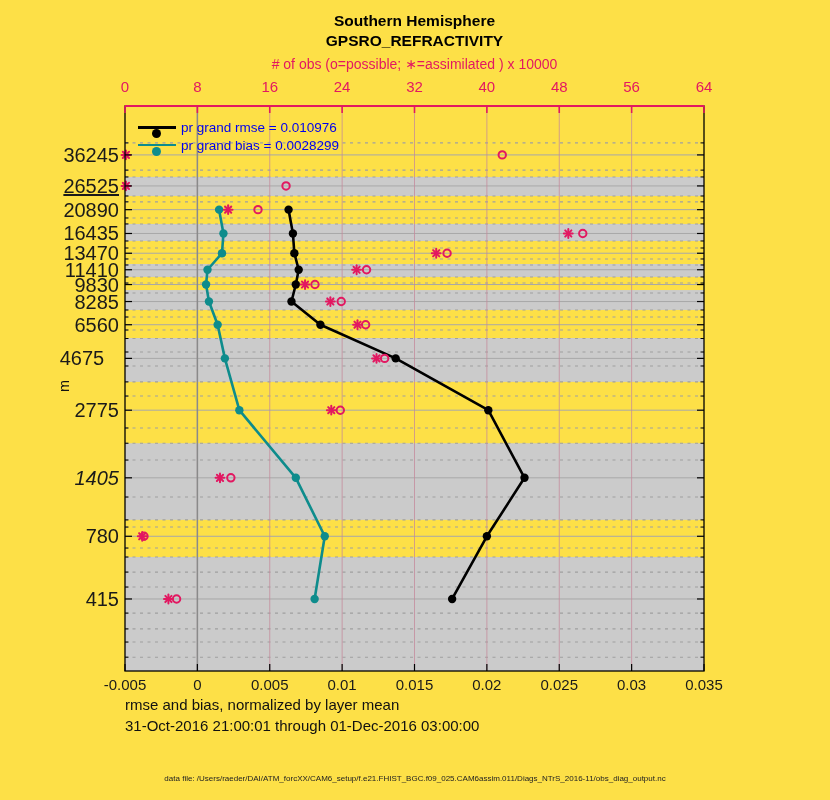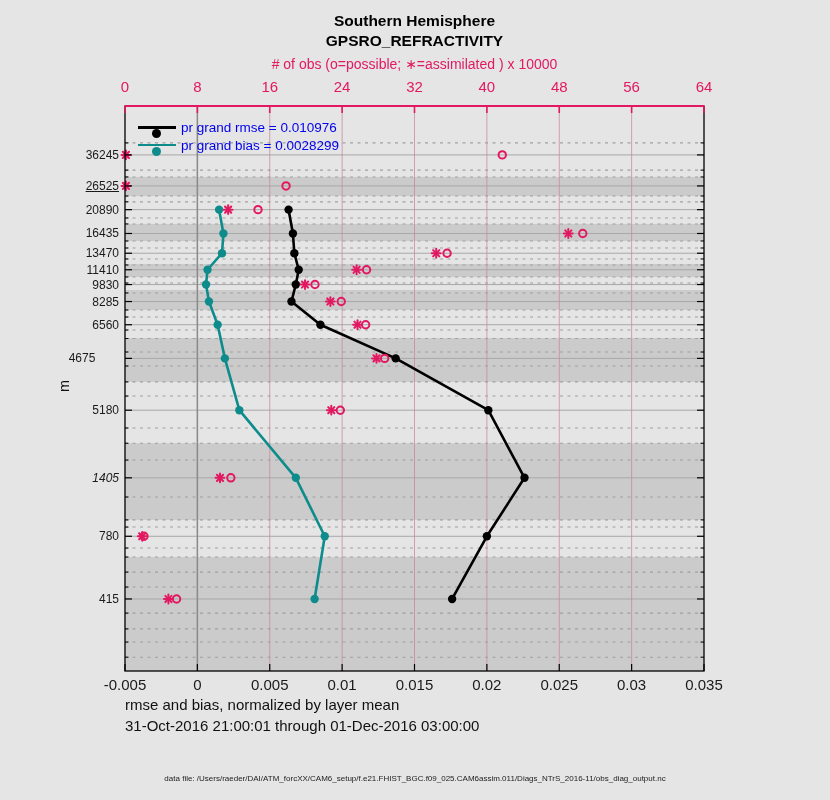--- a/index.html
+++ b/index.html
@@ -1,23 +1,23 @@
 <!DOCTYPE html>
 <html><head>
 <meta charset="utf-8">
 <style>
   html,body{margin:0;padding:0;background:#ffffff;}
-  #stage{position:relative;width:830px;height:800px;background:#e5e5e5;
+  #stage{position:relative;width:830px;height:800px;background:#fde047;
          font-family:"Liberation Sans", sans-serif;overflow:hidden;}
   .abs{position:absolute;}
   .title-line{left:125px;width:579px;text-align:center;font-weight:bold;
               font-size:15.5px;color:#000;}
   #top-axis-label{left:125px;width:579px;text-align:center;font-size:14px;}
   .tick-label{font-size:15px;line-height:16px;}
-  .ylab{text-align:right;color:#1a1a1a;font-size:12px;}
+  .ylab{text-align:right;color:#1a1a1a;font-size:20px;}
   .xlab{text-align:center;color:#1a1a1a;}
   .toplab{text-align:center;}
   #x-axis-label,#date-range-label{left:125px;width:579px;
               font-size:15px;color:#111;}
   #y-axis-label{left:58px;top:378px;font-size:14.5px;color:#111;
               transform:rotate(-90deg);transform-origin:center;}
   #data-file-label{left:0;width:830px;text-align:center;font-size:8px;color:#222;top:774px;}
   .leg-row{height:18px;}
   .leg-line{position:absolute;width:38px;height:2.6px;top:6.2px;left:0;}
   .leg-dot{position:absolute;width:9px;height:9px;border-radius:50%;top:3px;left:14px;}
@@ -340,21 +340,21 @@
       <div class="abs tick-label ylab" style="left: 45px; top: 146.91px; width: 74px;">36245</div>
       <div class="abs tick-label ylab" style="left: 45px; top: 177.928px; width: 74px; text-decoration: underline;">26525</div>
       <div class="abs tick-label ylab" style="left: 45px; top: 201.654px; width: 74px;">20890</div>
       <div class="abs tick-label ylab" style="left: 45px; top: 225.483px; width: 74px;">16435</div>
       <div class="abs tick-label ylab" style="left: 45px; top: 245.249px; width: 74px;">13470</div>
       <div class="abs tick-label ylab" style="left: 45px; top: 261.738px; width: 74px;">11410</div>
       <div class="abs tick-label ylab" style="left: 45px; top: 276.546px; width: 74px;">9830</div>
       <div class="abs tick-label ylab" style="left: 45px; top: 293.534px; width: 74px; text-align: right;">8285</div>
       <div class="abs tick-label ylab" style="left: 45px; top: 316.727px; width: 74px;">6560</div>
       <div class="abs tick-label ylab" style="left: 45px; top: 350.383px; width: 74px; text-align: center;">4675</div>
-      <div class="abs tick-label ylab" style="left: 45px; top: 402.201px; width: 74px;">5180</div>
+      <div class="abs tick-label ylab" style="left: 45px; top: 402.201px; width: 74px;">2775</div>
       <div class="abs tick-label ylab" style="left: 45px; top: 469.818px; width: 74px; font-style: italic;">1405</div>
       <div class="abs tick-label ylab" style="left: 45px; top: 528.285px; width: 74px;">780</div>
       <div class="abs tick-label ylab" style="left: 45px; top: 590.975px; width: 74px;">415</div>
     </div>
 
   <div class="abs leg-row" style="left:138px;top:120px;width:260px">
     <span class="leg-line" id="leg-line-0" style="background: rgb(0, 0, 0);">
       <span class="leg-dot" id="leg-dot-0" style="background: rgb(0, 0, 0);"></span>
     </span>
     <span class="leg-text" id="leg-text-0" style="color: rgb(0, 0, 238);">pr grand rmse = 0.010976</span>

